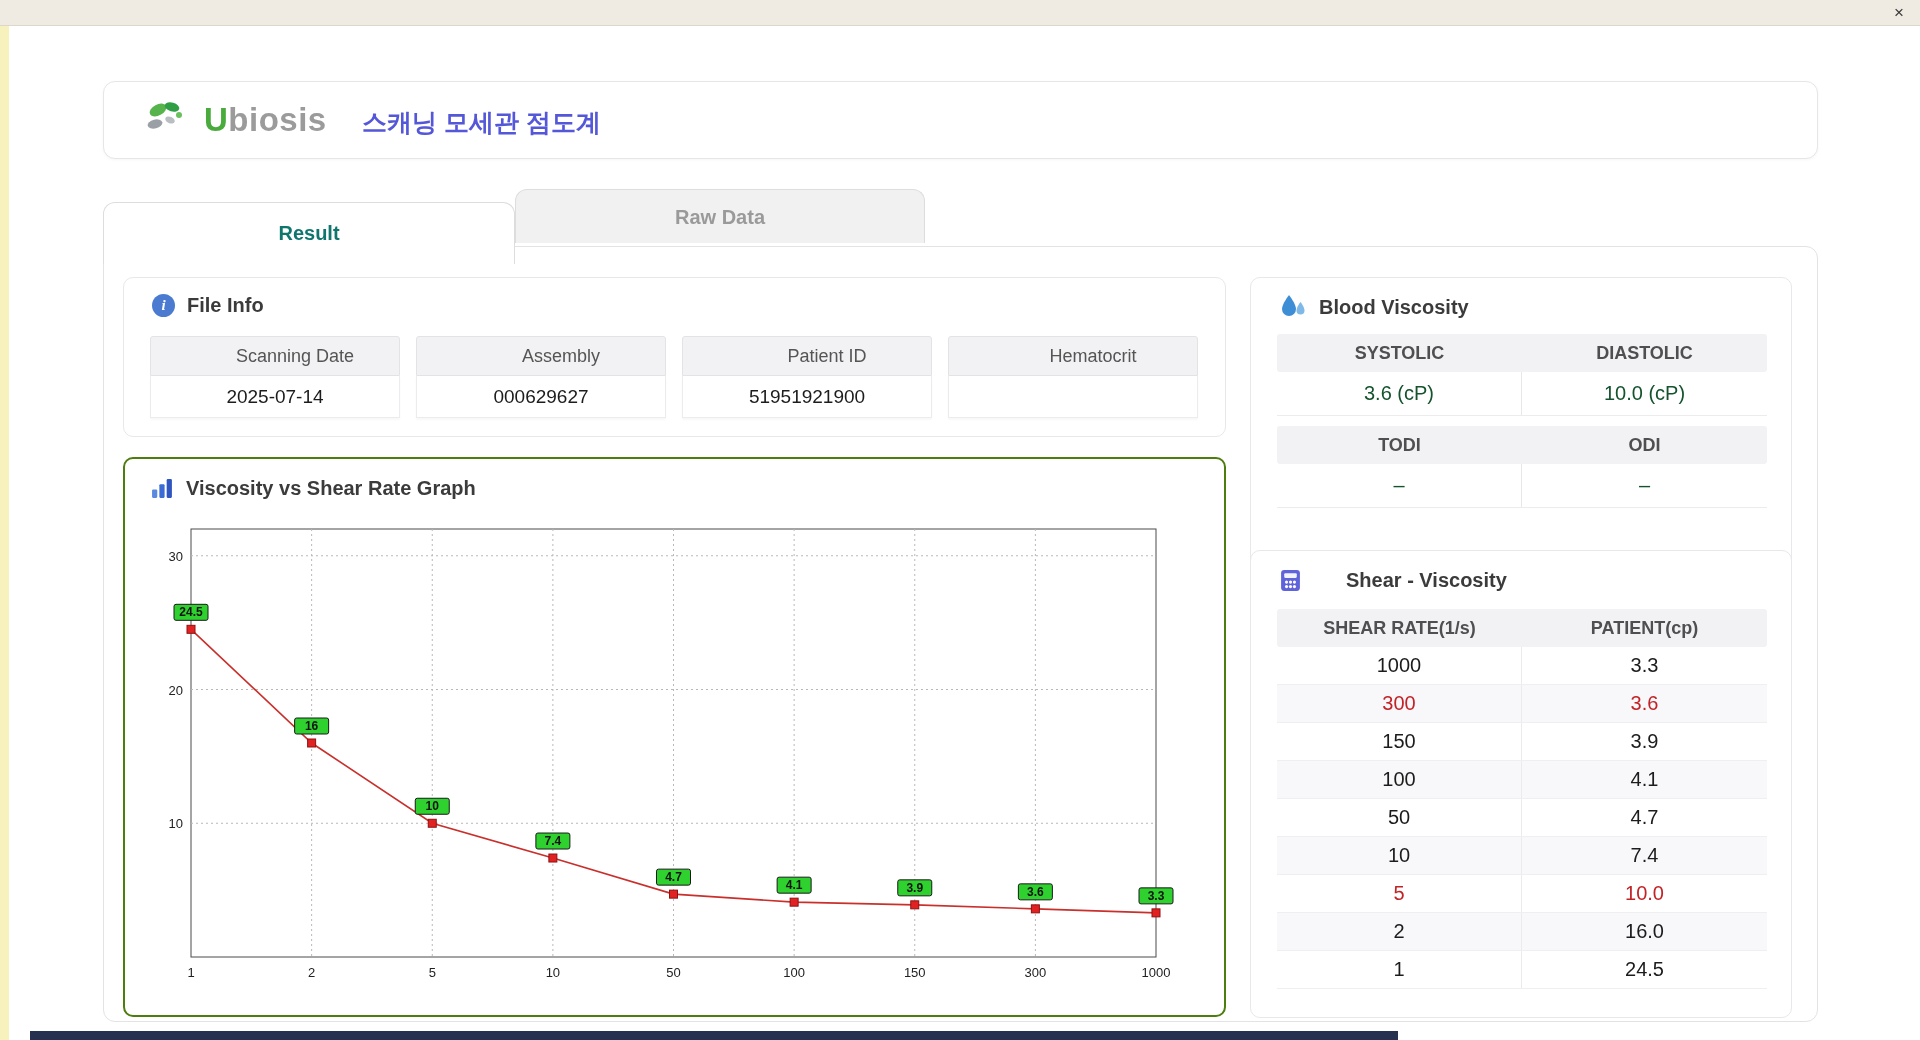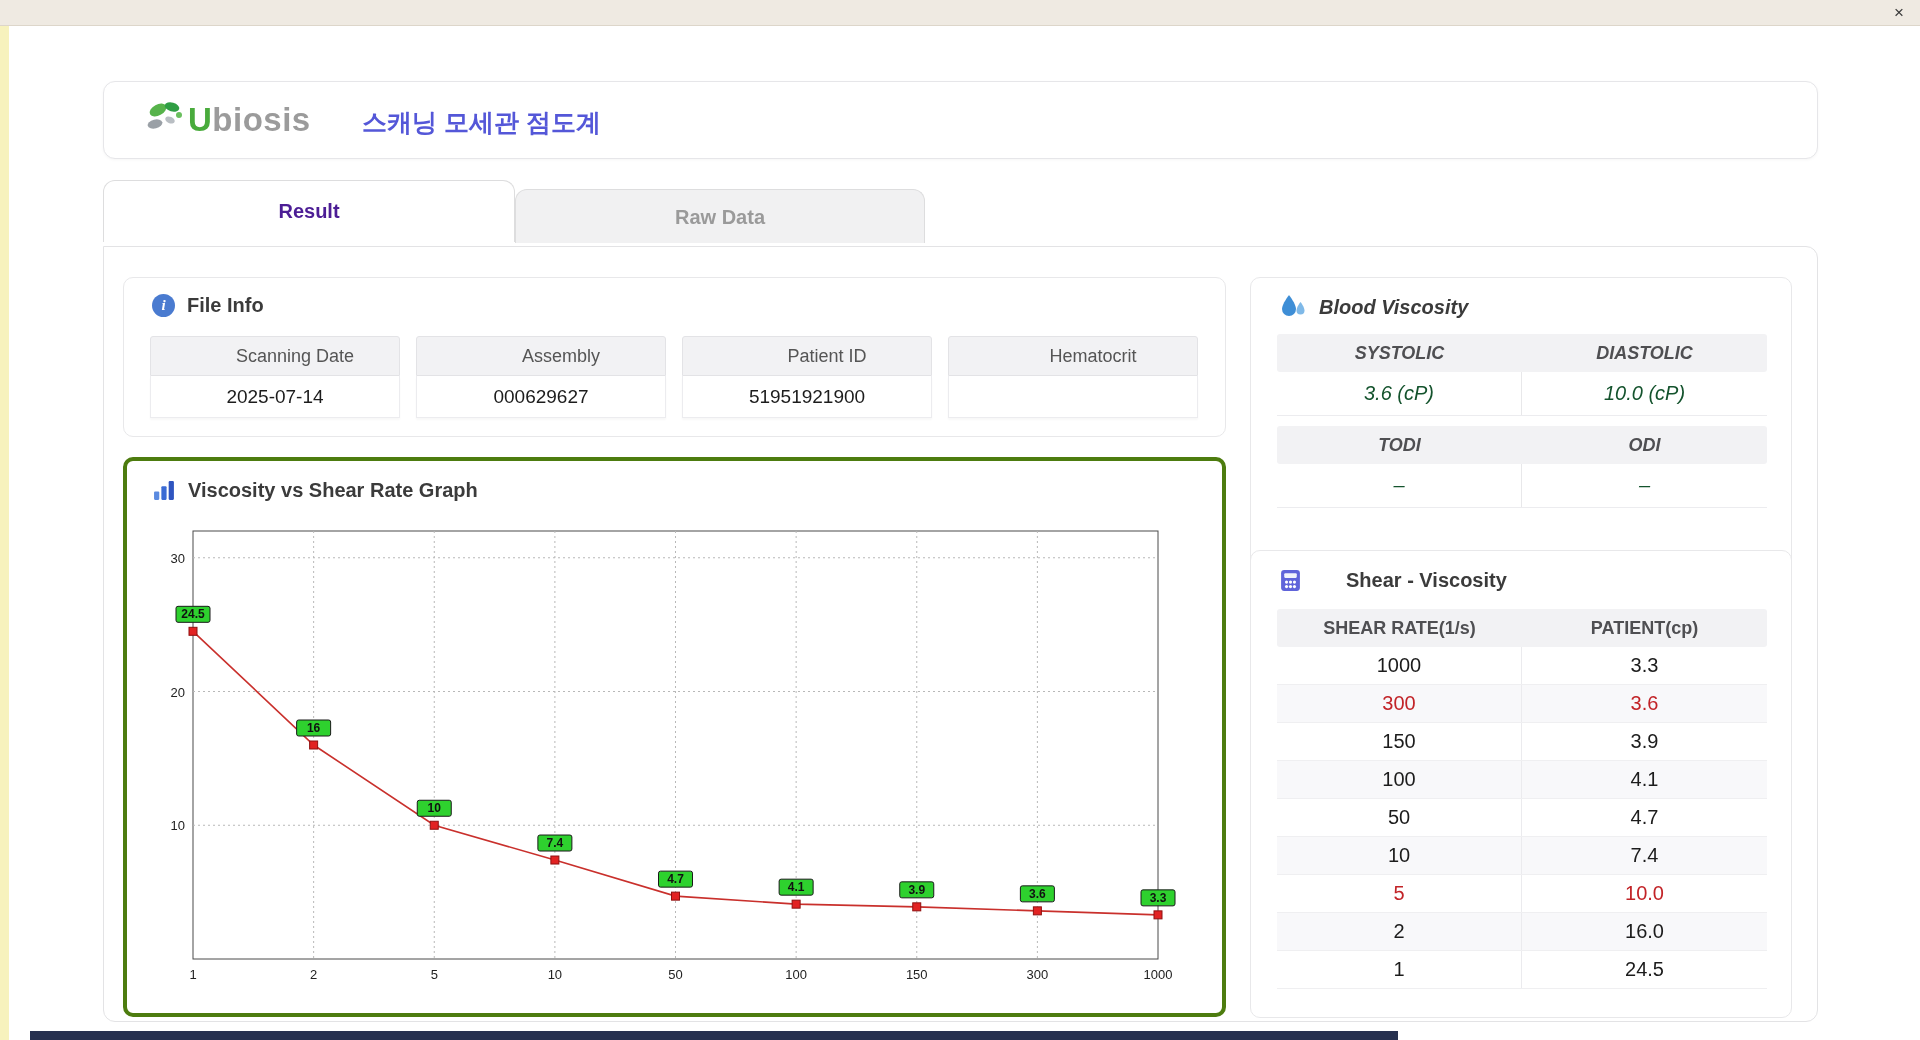--- a/index.html
+++ b/index.html
@@ -13,29 +13,29 @@
     cursor:default; line-height:22px; }
   .leftstrip { position:absolute; left:0; top:26px; width:9px; height:1014px; background:#f7f2bd; }
   .bottombar { position:absolute; left:30px; bottom:0; width:1368px; height:9px; background:#26304f; }
 
   .card { position:absolute; background:#fff; border:1px solid #e6e6e9; border-radius:10px;
     box-shadow:0 1px 3px rgba(0,0,0,0.04); }
 
   
   .header-card { left:103px; top:81px; width:1715px; height:78px; border-radius:12px; }
   .logo-wrap { position:absolute; left:42px; top:18px; display:flex; align-items:center; }
-  .brand { font-size:33px; font-weight:600; letter-spacing:0.5px; margin-left:0; }
+  .brand { font-size:33px; font-weight:600; letter-spacing:0.5px; margin-left:16px; }
   .brand .u { color:#49ab3c; }
   .brand .rest { color:#9b9b9b; }
   .app-title { position:absolute; left:258px; top:24px; font-size:25px; font-weight:700; color:#5457d8; }
 
   
   .tab { position:absolute; text-align:center; font-weight:700; font-size:20px;
     border:1px solid #ddddde; border-bottom:none; border-radius:12px 12px 0 0; }
-  .tab-result { left:103px; top:180px; width:412px; height:62px; background:#fff; color:#4c1d95;
+  .tab-result { left:103px; top:202px; width:412px; height:62px; background:#fff; color:#0f766e;
     z-index:3; line-height:60px; }
   .tab-raw { left:515px; top:189px; width:410px; height:54px; background:#f1f1f2; color:#9a9a9a;
     z-index:1; line-height:55px; }
 
   
   .container { position:absolute; left:103px; top:246px; width:1715px; height:776px;
     background:#fff; border:1px solid #e3e3e5; border-radius:0 12px 12px 12px; z-index:2; }
 
   .section-title { position:absolute; display:flex; align-items:center; gap:12px;
     font-size:20px; font-weight:700; color:#3b3b3b; }
@@ -46,26 +46,26 @@
   .fi-fields { position:absolute; left:26px; top:58px; display:flex; gap:16px; }
   .fi-field { width:250px; }
   .fi-label { height:40px; background:#f2f2f4; border:1px solid #e3e3e6; border-radius:3px 3px 0 0;
     font-size:18px; color:#555; display:flex; align-items:center; justify-content:center;padding-left:40px; }
   .fi-value { height:42px; background:#fff; border:1px solid #ececef; border-top:none;
     font-size:19px; color:#1c1c1c; display:flex; align-items:center; justify-content:center;
     box-shadow:0 2px 2px rgba(0,0,0,0.03); }
 
   
   .graph-card { position:absolute; left:19px; top:210px; width:1103px; height:560px;
-    border:4px solid #4d7c0f; border-radius:10px; background:#fff;text-decoration:underline; }
+    border:2px solid #4d7c0f; border-radius:10px; background:#fff;text-decoration:underline; }
   .chart-box { position:absolute; left:26px; top:58px; }
 
   
   .blood-card { position:absolute; left:1146px; top:30px; width:542px; height:309px;
-    border:1px solid #e8e8ea; border-radius:10px; background:#fff;font-style:italic; }
+    border:1px solid #e8e8ea; border-radius:10px; background:#fff; }
   .shear-card { position:absolute; left:1146px; top:303px; width:542px; height:468px;
     border:1px solid #e8e8ea; border-radius:10px; background:#fff; }
 
   .bv-table { position:absolute; left:26px; top:56px; width:490px; }
   .bv-row { display:flex; }
   .bv-head { height:38px; background:#f2f2f4; border-radius:3px; }
   .bv-head .bv-cell { font-size:18px; color:#4f4f52; font-weight:600; }
   .bv-vals { height:44px; border-bottom:1px solid #ececef; }
   .bv-vals .bv-cell { font-size:20px; color:#14532d; }
   .bv-vals .bv-cell:first-child { border-right:1px solid #e8e8ea; }

